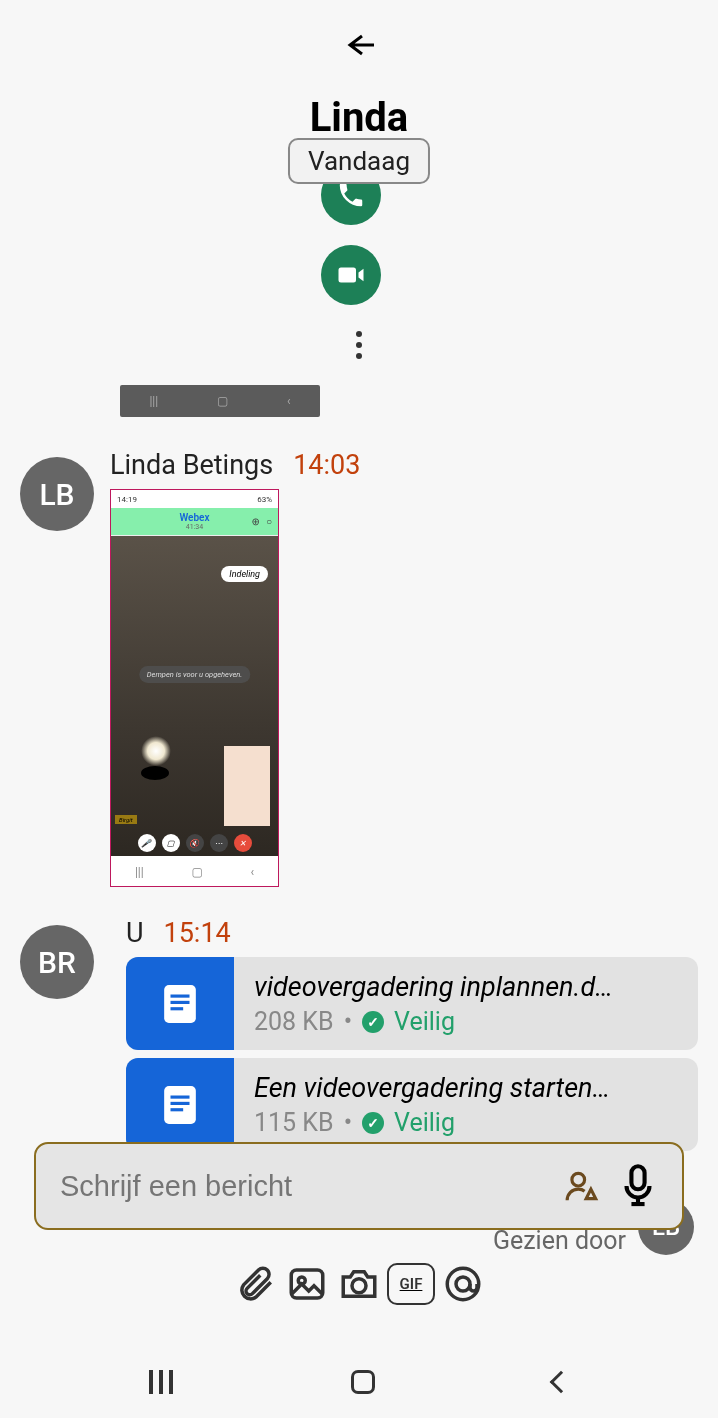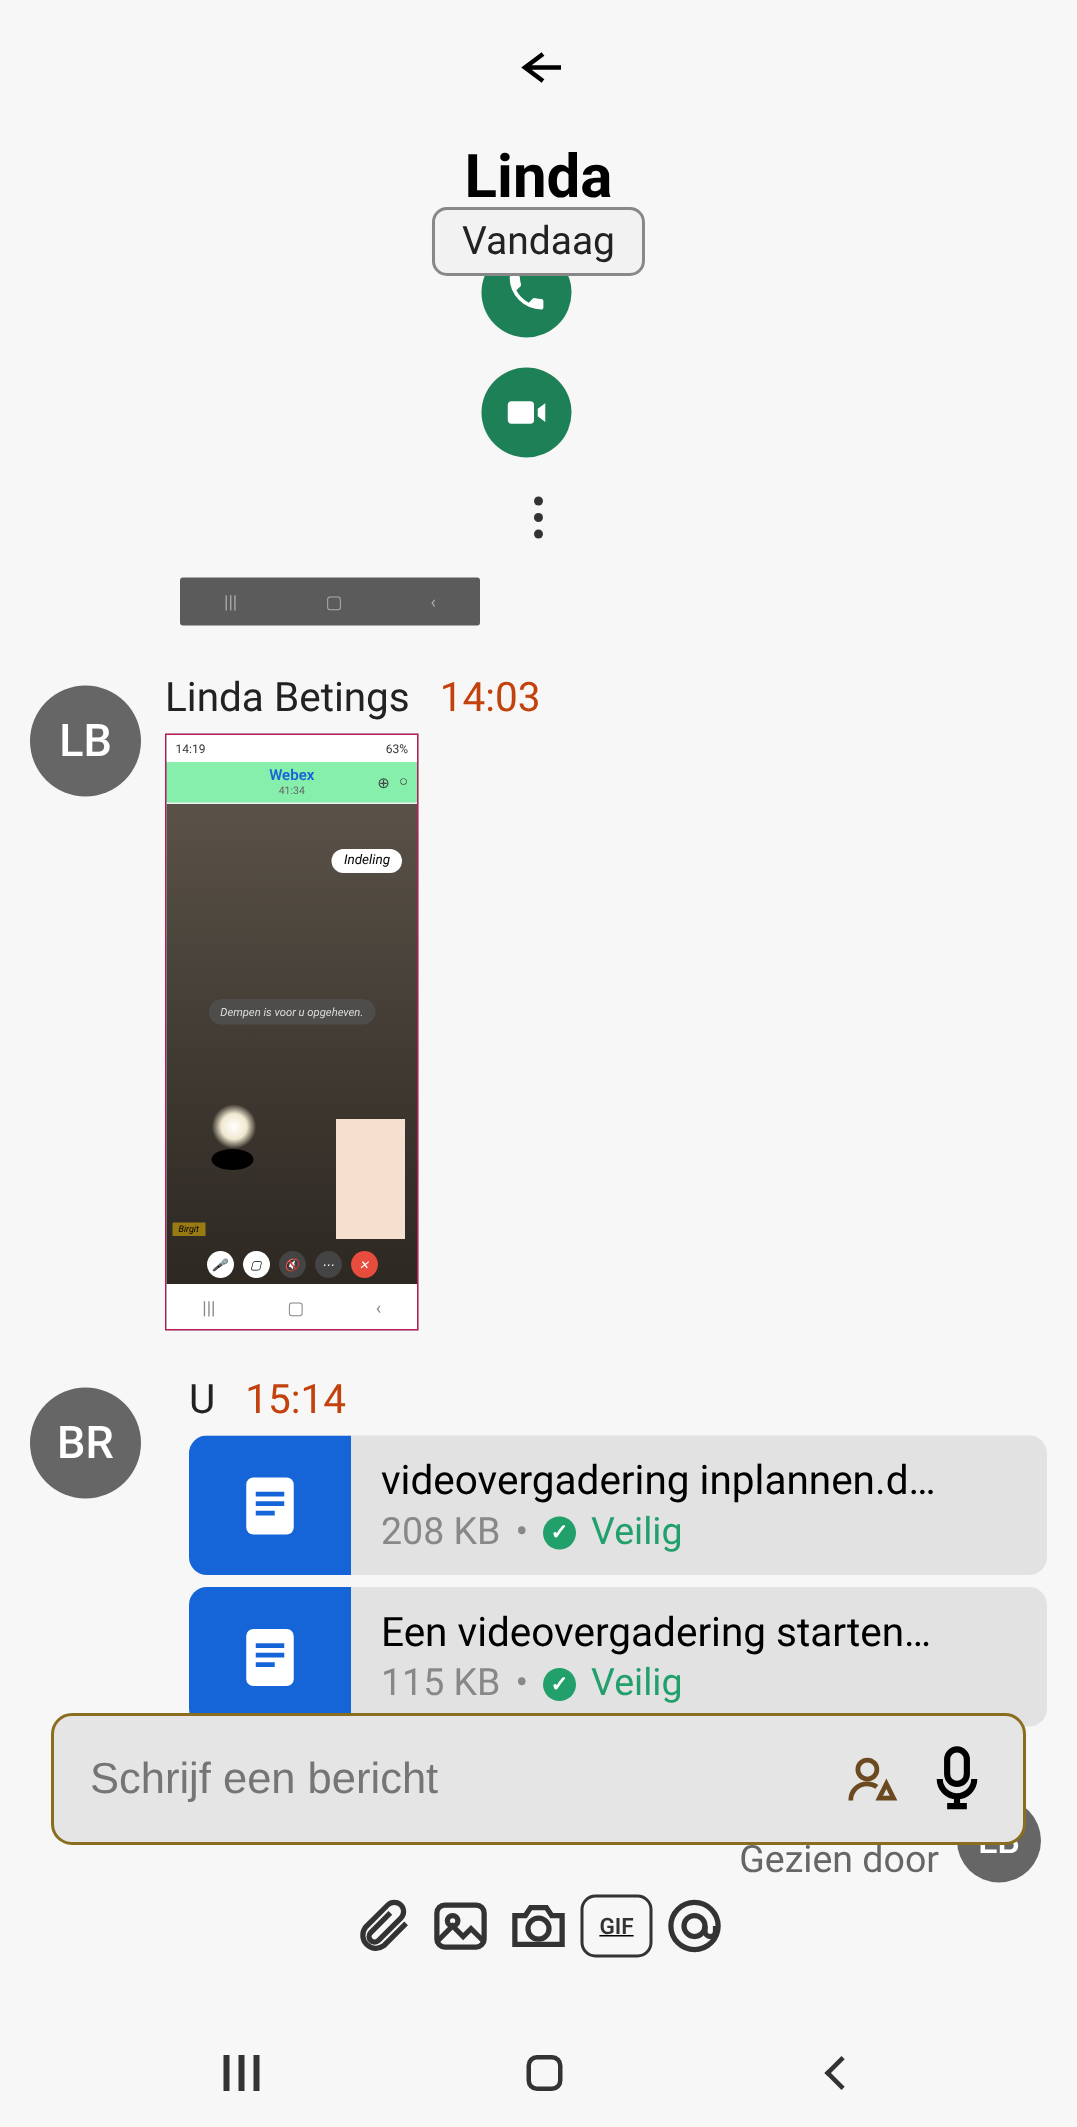--- a/index.html
+++ b/index.html
@@ -262,20 +262,21 @@
     padding: 14px 20px;
     flex: 1;
     min-width: 0;
   }
   .file-name {
     font-size: 27px;
     color: #000;
     white-space: nowrap;
     overflow: hidden;
     text-overflow: ellipsis;
+    font-style: italic;
   }
   .file-meta {
     font-size: 25px;
     color: #888;
     display: flex;
     align-items: center;
     gap: 10px;
     margin-top: 4px;
   }
   .dot-sep { color: #888; }

